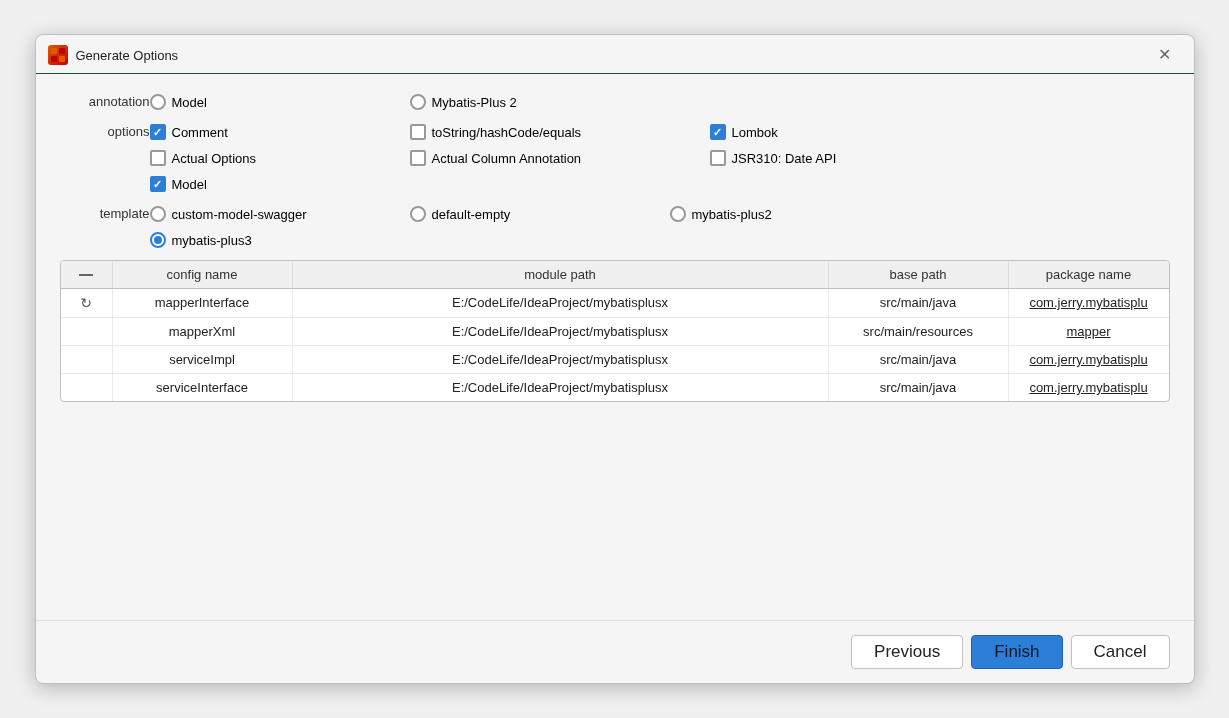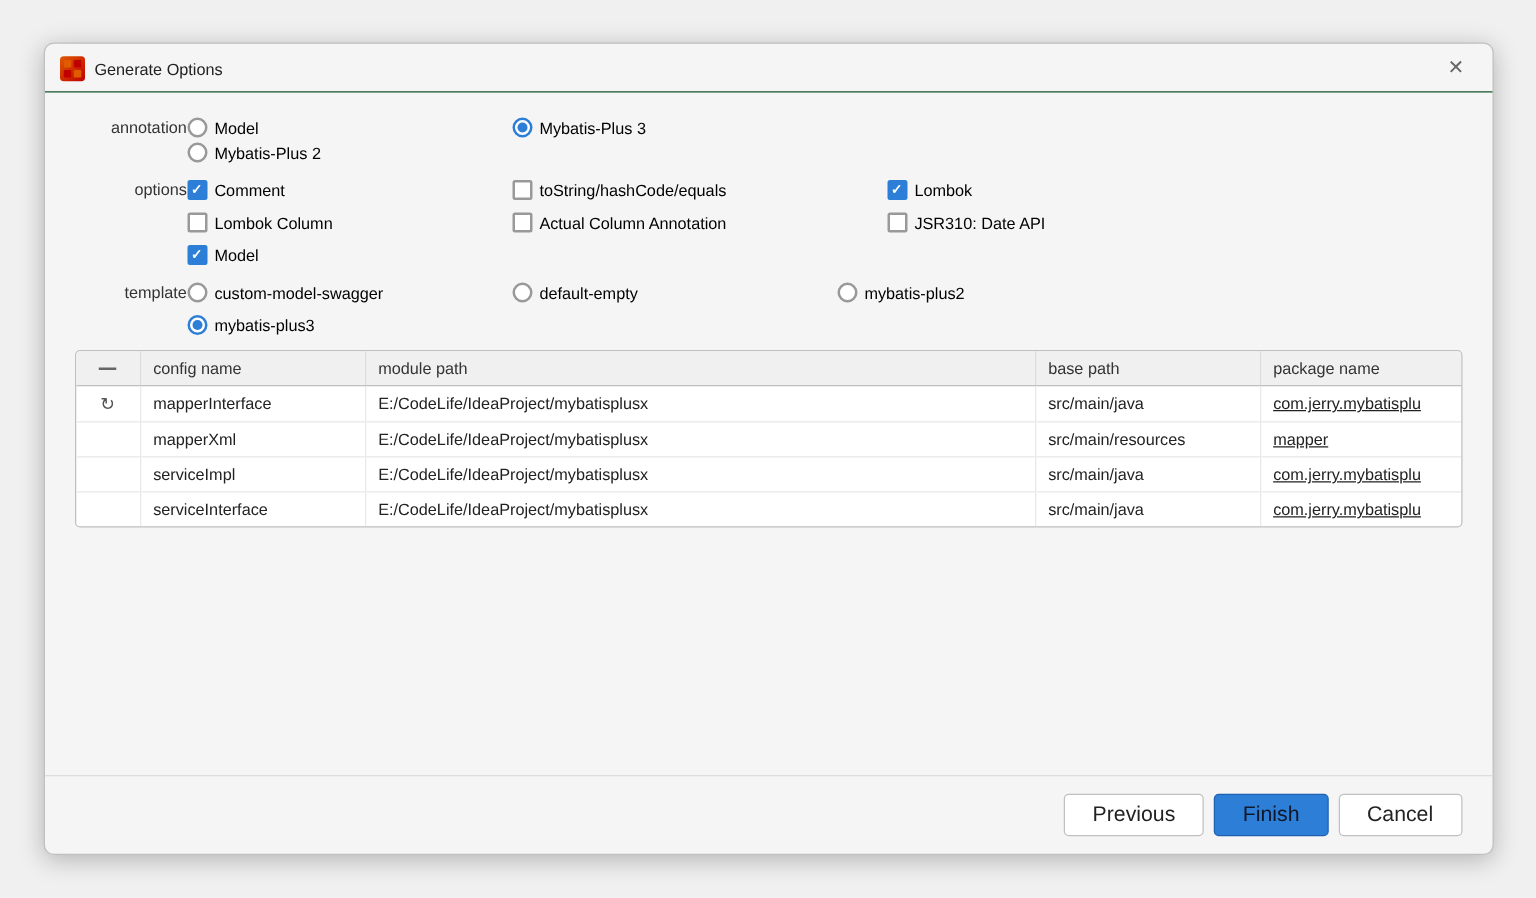--- a/index.html
+++ b/index.html
@@ -156,20 +156,21 @@
       display: grid;
       grid-template-columns: 260px 260px 260px;
       row-gap: 6px;
     }
     .table-container {
       border: 1px solid #c0c0c0;
       border-radius: 4px;
       overflow: hidden;
       margin-top: 8px;
       background: white;
+      text-align: center;
     }
     .table-header {
       display: grid;
       grid-template-columns: 52px 180px 1fr 180px 160px;
       background: #f0f0f0;
       border-bottom: 1px solid #c0c0c0;
     }
     .th {
       padding: 6px 10px;
       font-weight: 500;
@@ -276,24 +277,20 @@
 
     <div class="row">
       <div class="row-label">annotation</div>
       <div class="row-content">
         <div style="display:grid; grid-template-columns: 260px 1fr; width:100%;">
           <div class="radio-item">
             <div class="radio-input"></div>
             <span>Model</span>
           </div>
           <div class="radio-item">
-            <div class="radio-input selected"></div>
-            <span>Mybatis-Plus 3</span>
-          </div>
-          <div class="radio-item">
             <div class="radio-input"></div>
             <span>Mybatis-Plus 2</span>
           </div>
         </div>
       </div>
     </div>
 
     <div class="row">
       <div class="row-label">options</div>
       <div class="row-content">
@@ -307,21 +304,21 @@
             <div class="checkbox-box"></div>
             <span>toString/hashCode/equals</span>
           </div>
           <div class="checkbox-item">
             <div class="checkbox-box checked"></div>
             <span>Lombok</span>
           </div>
 
           <div class="checkbox-item">
             <div class="checkbox-box"></div>
-            <span>Lombok Column</span>
+            <span>Actual Options</span>
           </div>
           <div class="checkbox-item">
             <div class="checkbox-box"></div>
             <span>Actual Column Annotation</span>
           </div>
           <div class="checkbox-item">
             <div class="checkbox-box"></div>
             <span>JSR310: Date API</span>
           </div>
 

